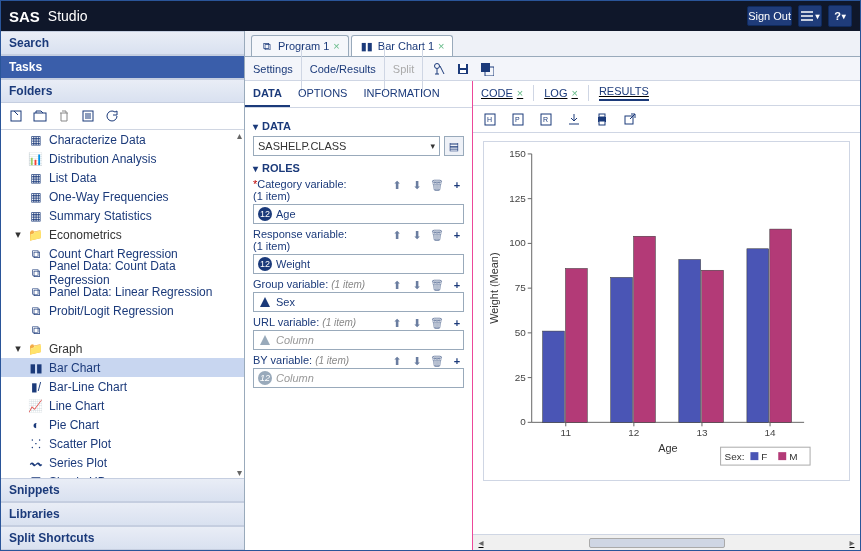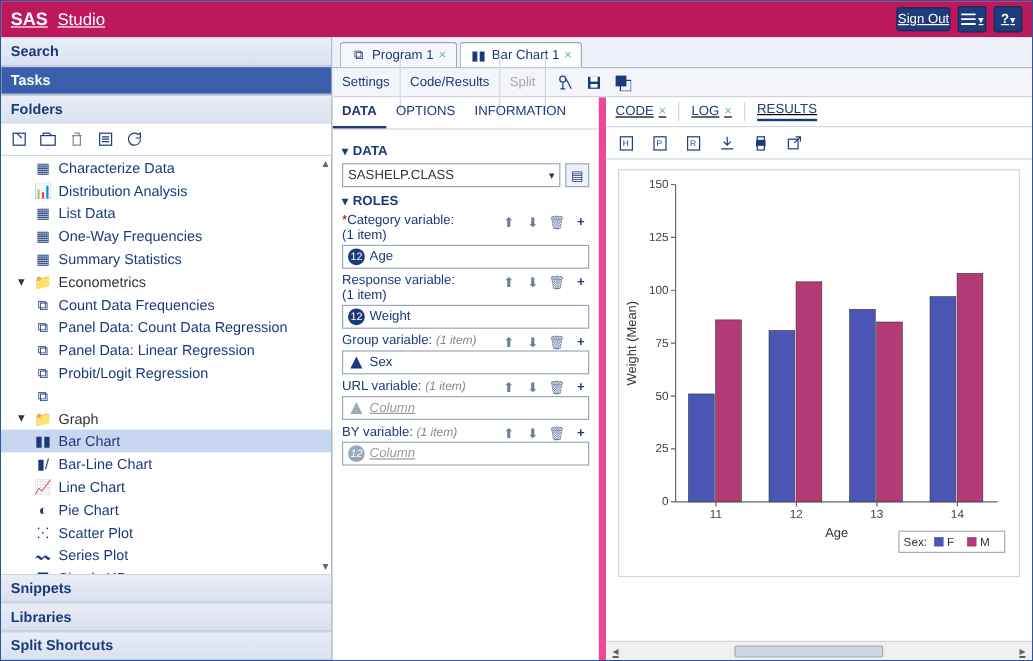--- a/index.html
+++ b/index.html
@@ -1,29 +1,29 @@
 <!DOCTYPE html>
 <html><head>
 <meta charset="utf-8">
 <style>
   * { box-sizing: border-box; margin: 0; padding: 0; font-family: Arial, Helvetica, sans-serif; }
   html, body { width: 861px; height: 551px; overflow: hidden; background: #fff; }
   .app { width: 861px; height: 551px; display: flex; flex-direction: column; border: 1px solid #2a5599; }
 
   
-  .banner { height: 30px; background: #be185d; color: #fff; display: flex; align-items: center; padding: 0 8px; font-weight: bold; font-size: 14px; text-decoration: underline; }
+  .banner { height: 30px; background: #0f172a; color: #fff; display: flex; align-items: center; padding: 0 8px; font-weight: bold; font-size: 14px; }
   .banner .title { flex: 1; display: flex; align-items: center; gap: 8px; }
   .banner .right { display: flex; align-items: center; gap: 6px; }
   .banner .btn { background: #1f3c7a; border: 1px solid #0f2a5e; color: #fff; font-size: 11px; padding: 3px 0; border-radius: 2px; cursor: pointer; }
   .banner .iconbtn { width: 24px; height: 22px; background: #1f3c7a; border: 1px solid #0f2a5e; border-radius: 2px; display: flex; align-items: center; justify-content: center; cursor: pointer; }
 
   .body { flex: 1; display: flex; overflow: hidden; }
 
   
-  .nav { width: 276px; display: flex; flex-direction: column; border-right: 1px solid #9ab; background: #eef1f7; }
+  .nav { width: 244px; display: flex; flex-direction: column; border-right: 1px solid #9ab; background: #eef1f7; }
   .nav-section { font-size: 12px; color: #1b3a7a; padding: 4px 8px; background: linear-gradient(#e9edf6,#d9e1f0); border-top: 1px solid #c5cee0; border-bottom: 1px solid #c5cee0; cursor: pointer; font-weight: bold; }
   .nav-section.active { background: #3a5eaa; color: #fff; }
   .nav-toolbar { display: flex; gap: 6px; padding: 4px 6px; background: #fff; border-bottom: 1px solid #d0d6e2; }
   .nav-toolbar .tb { width: 18px; height: 18px; display: flex; align-items: center; justify-content: center; cursor: pointer; color: #1b3a7a; }
   .tree { flex: 1; overflow: auto; background: #fff; font-size: 12px; }
   .tree-item { display: flex; align-items: center; gap: 6px; padding: 2px 6px 2px 28px; color: #1b3a7a; cursor: pointer; height: 19px; }
   .tree-item.group { padding-left: 12px; font-weight: normal; color: #333; }
   .tree-item.selected { background: #c8d6f0; }
   .tree-item .twist { width: 10px; text-align: center; color: #333; font-size: 11px; }
   .tree-icon { width: 14px; height: 14px; display: inline-flex; align-items: center; justify-content: center; color: #1b3a7a; }
@@ -36,38 +36,38 @@
   .tab .close { color: #6b8; font-size: 11px; cursor: pointer; }
   .worktabs { height: 24px; display: flex; align-items: center; background: #f3f5fa; border-bottom: 1px solid #cfd6e4; font-size: 11px; }
   .worktabs .wt { padding: 18px 8px; color: #1b3a7a; cursor: pointer; border-right: 1px solid #cfd6e4; }
   .worktabs .wt.disabled { color: #aaa; }
   .worktabs .icons { display: flex; gap: 8px; padding: 0 8px; }
   .worktabs .ic { width: 16px; height: 16px; display: flex; align-items: center; justify-content: center; color: #1b3a7a; cursor: pointer; }
 
   .split { flex: 1; display: flex; overflow: hidden; }
 
   
-  .taskpane { width: 228px; border-right: 6px solid #ec4899; display: flex; flex-direction: column; }
+  .taskpane { width: 228px; border-right: 1px solid #ec4899; display: flex; flex-direction: column; }
   .tasktabs { display: flex; border-bottom: 1px solid #cfd6e4; font-size: 11px; }
   .tasktabs .tt { padding: 6px 8px; color: #1b3a7a; cursor: pointer; }
   .tasktabs .tt.active { border-bottom: 2px solid #1b3a7a; font-weight: bold; }
   .taskbody { flex: 1; overflow: auto; padding: 6px 8px; font-size: 11px; color: #1b3a7a; }
   .sect-hdr { display: flex; align-items: center; gap: 4px; font-weight: bold; font-size: 11px; margin: 6px 0 4px; color: #1b3a7a; }
   .sect-hdr .tri { font-size: 10px; }
   .ds-row { display: flex; gap: 4px; align-items: center; }
   .ds-row select, .ds-row .select { flex: 1; border: 1px solid #9ab; font-size: 11px; padding: 2px 4px; background: #fff; color: #333; height: 20px; display:flex; align-items:center; justify-content:space-between;}
   .sqbtn { width: 20px; height: 20px; border: 1px solid #9ab; background: #eef1f7; display: flex; align-items: center; justify-content: center; cursor: pointer; color: #1b3a7a; font-size: 11px; }
   .role { margin: 4px 0 2px; }
   .role-label { font-size: 11px; color: #1b3a7a; }
   .role-label .req { color: #b00; }
   .role-label .hint { font-style: italic; color: #888; font-size: 10px; }
   .role-actions { float: right; display: flex; gap: 6px; }
   .role-actions .ra { width: 14px; height: 14px; display: flex; align-items: center; justify-content: center; cursor: pointer; color: #6a7da0; }
   .role-field { clear: both; border: 1px solid #9ab; padding: 2px 4px; font-size: 11px; display: flex; align-items: center; gap: 4px; min-height: 20px; margin-top: 2px; }
-  .role-field.empty { color: #999; font-style: italic; text-decoration: underline; }
+  .role-field.empty { color: #999; font-style: italic; }
   .badge { width: 14px; height: 14px; border-radius: 50%; background: #1b3a7a; color: #fff; font-size: 9px; display: inline-flex; align-items: center; justify-content: center; }
 
   
   .resultpane { flex: 1; display: flex; flex-direction: column; overflow: hidden; text-decoration: underline; }
   .restabs { display: flex; gap: 10px; padding: 4px 8px; border-bottom: 1px solid #cfd6e4; font-size: 11px; }
   .restabs .rt { color: #1b3a7a; cursor: pointer; display: flex; align-items: center; gap: 4px; }
   .restabs .rt.active { border-bottom: 2px solid #1b3a7a; padding-bottom: 2px;}
   .restool { display: flex; gap: 10px; padding: 4px 8px; border-bottom: 1px solid #cfd6e4; }
   .restool .rti { width: 18px; height: 18px; display: flex; align-items: center; justify-content: center; color: #1b3a7a; cursor: pointer; }
   .chartwrap { flex: 1; padding: 8px 10px 4px; overflow: hidden; position: relative; }
@@ -162,21 +162,21 @@
             <span>Summary Statistics</span>
           </div>
 
         <div class="tree-item group">
             <span class="twist">▾</span>
             <span class="tree-icon">📁</span>
             <span>Econometrics</span>
           </div>
         <div class="tree-item">
             <span class="tree-icon">⧉</span>
-            <span>Count Data Frequencies</span>
+            <span>Count Chart Regression</span>
           </div>
         <div class="tree-item">
             <span class="tree-icon">⧉</span>
             <span>Panel Data: Count Data Regression</span>
           </div>
         <div class="tree-item">
             <span class="tree-icon">⧉</span>
             <span>Panel Data: Linear Regression</span>
           </div>
         <div class="tree-item">

